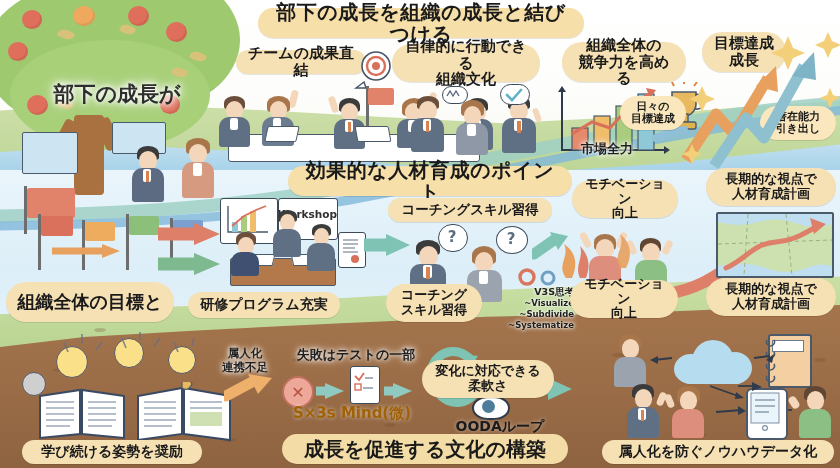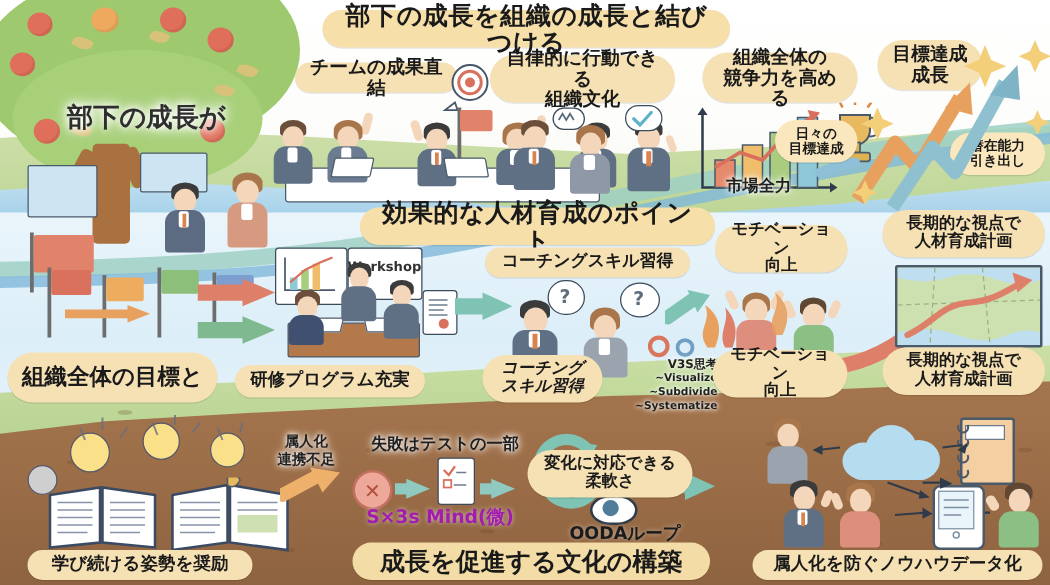--- a/index.html
+++ b/index.html
@@ -393,21 +393,21 @@
       <div class="head" style="left:13px;top:6px;width:18px;height:20px;"></div>
       <div class="body-s" style="left:5px;top:24px;width:35px;height:32px;background:#9aa3ae;"></div>
       <div class="shirt" style="left:17px;top:25px;width:9px;height:13px;"></div>
     </div>
     <div class="bubble" style="left:34px;top:-2px;width:28px;height:26px;"></div>
     <div class="abs" style="left:34px;top:2px;width:28px;text-align:center;font-size:15px;font-weight:700;color:#5d6d7e;">?</div>
     <div class="bubble" style="left:92px;top:0;width:30px;height:26px;border-radius:50%;"></div>
     <div class="abs" style="left:92px;top:4px;width:30px;text-align:center;font-size:15px;font-weight:700;color:#5d6d7e;">?</div>
   </div>
 
-  <div class="abs banner mid" style="left:386px;top:284px;width:96px;height:38px;flex-direction:column;font-size:13px;z-index:4;font-style:italic;">
+  <div class="abs banner mid" style="left:386px;top:284px;width:96px;height:38px;flex-direction:column;font-size:13px;z-index:4;">
     <div>コーチング</div>
     <div>スキル習得</div>
   </div>
 
   <svg class="abs" style="left:516px;top:266px;" width="46" height="22">
     <circle cx="11" cy="11" r="7" fill="none" stroke="#d9775e" stroke-width="3.4"></circle>
     <circle cx="32" cy="12" r="6" fill="none" stroke="#6f9fc4" stroke-width="3"></circle>
   </svg>
   <div class="abs" style="left:486px;top:286px;width:88px;font-size:8.5px;font-weight:700;color:#1f1f1f;line-height:1.28;
               text-shadow:0 0 3px #fff,0 0 5px #fff;text-align:right;">
@@ -565,21 +565,21 @@
     <g stroke="#6d7d8e" stroke-width="1.2">
         <path d="M12,8 h8"></path>
         <path d="M10,18 h10"></path>
       </g>
   </svg>
   <svg class="abs" style="left:384px;top:382px;" width="30" height="18">
     <path d="M0,9 L12,9" stroke="#8fc9c0" stroke-width="9"></path>
       <path d="M9,1 L28,9 L9,17 Z" fill="#8fc9c0"></path>
   </svg>
 
-  <div class="abs" style="left:268px;top:404px;width:168px;text-align:center;font-size:15px;font-weight:700;color:#a21caf;
+  <div class="abs" style="left:268px;top:404px;width:168px;text-align:center;font-size:15px;font-weight:700;color:#a16207;
               text-shadow:0 0 4px rgba(255,255,255,.6);">S×3s Mind(微)</div>
 
   <svg class="abs" style="left:418px;top:342px;" width="76" height="76">
     <path d="M14,26 a22,22 0 0 1 40,-6" stroke="#7ec3b4" stroke-width="9" fill="none" stroke-linecap="round"></path>
     <path d="M44,12 L60,14 L50,28 Z" fill="#7ec3b4"></path>
     <path d="M60,44 a22,22 0 0 1 -40,6" stroke="#7ec3b4" stroke-width="9" fill="none" stroke-linecap="round"></path>
     <path d="M30,54 L14,50 L24,38 Z" fill="#7ec3b4"></path>
   </svg>
   <div class="abs banner mid" style="left:422px;top:360px;width:132px;height:38px;flex-direction:column;font-size:13px;z-index:4;">
     <div>変化に対応できる</div>

